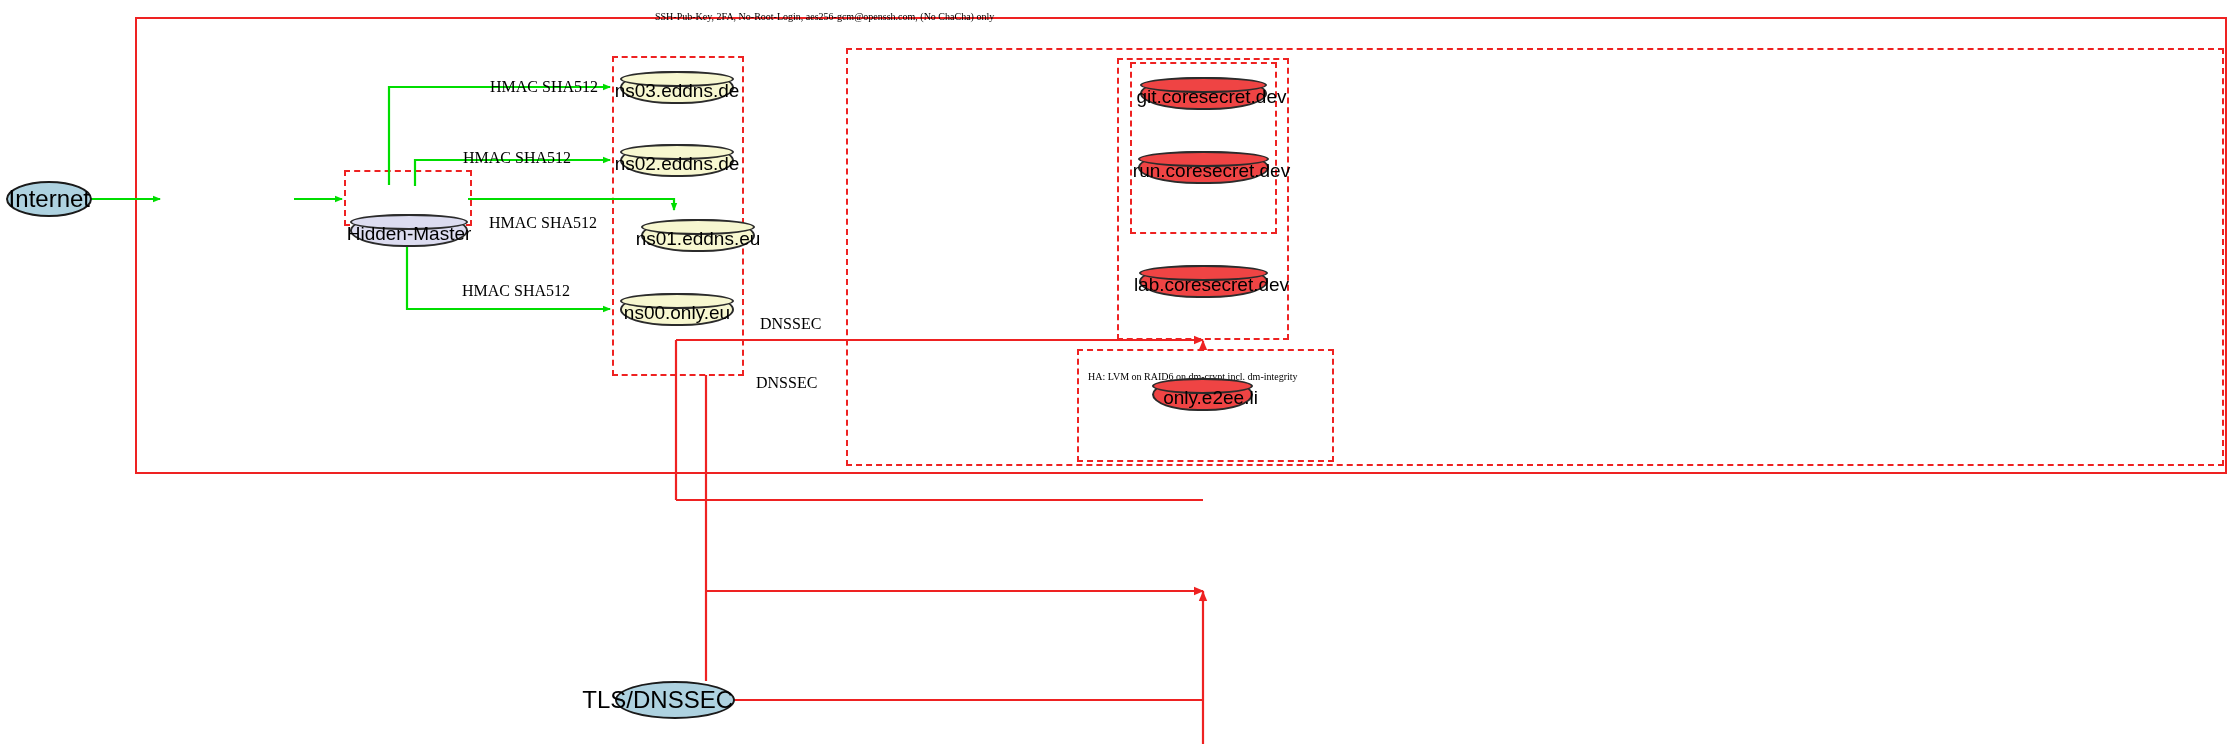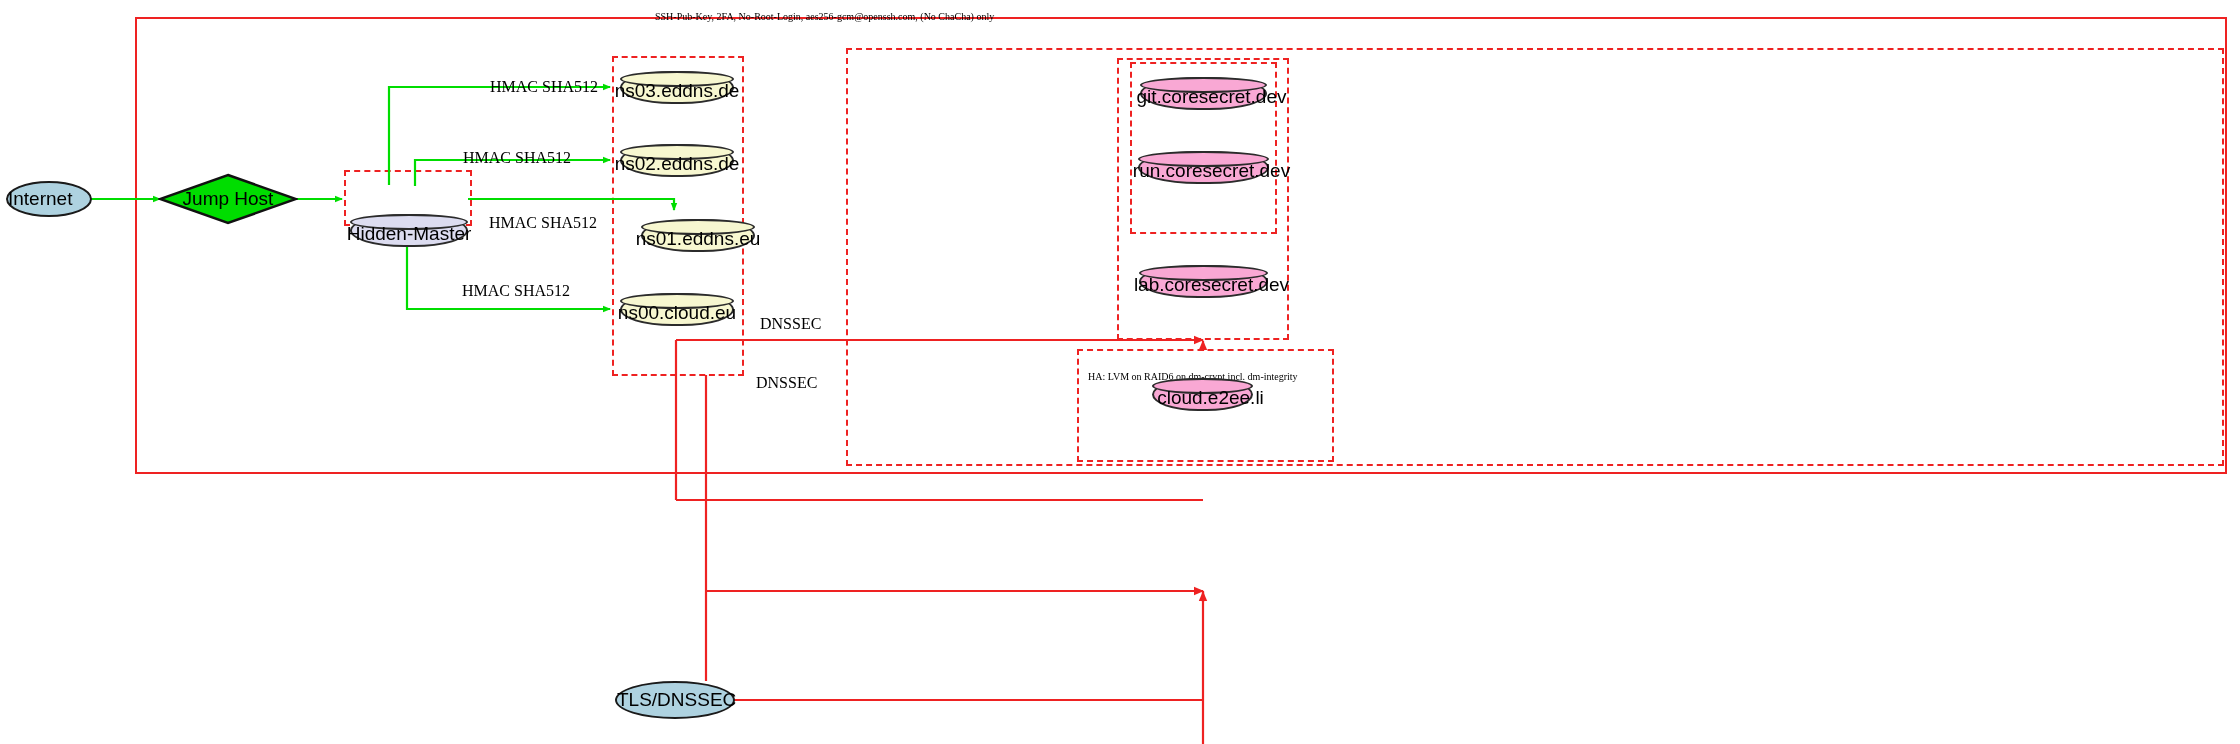--- a/index.html
+++ b/index.html
@@ -65,33 +65,33 @@
     top: -2px;
     height: 16px;
     border: 2px solid #2b2b2b;
     border-radius: 50%;
     box-sizing: border-box;
     background: inherit;
   }
   .cyl > span { position: relative; z-index: 2; }
   .cyl-yellow { background: #f7f7d0; }
   .cyl-lavender { background: #dcdcf0; margin-top: 32px; }
-  .cyl-pink { background: #f9a8d4; padding-left: 16px; }
+  .cyl-pink { background: #ef4444; padding-left: 16px; }
   
   .ellipse {
     position: absolute;
     box-sizing: border-box;
     border: 2px solid #1a1a1a;
     border-radius: 50%;
     background: #aed2e0;
     display: flex;
     align-items: center;
-    justify-content: flex-start;
-    font-family: "Liberation Sans", sans-serif;
-    font-size: 19px;
+    justify-content: flex-end;
+    font-family: "Liberation Sans", sans-serif;
+    font-size: 24px;
     color: #000000;
     white-space: nowrap;
   }
   
   .diamond-wrap {
     position: absolute;
     display: flex;
     align-items: center;
     justify-content: center;
   }
@@ -197,60 +197,54 @@
   <div class="edge-label" style="left:463px; top:150px;">HMAC SHA512</div>
   <div class="edge-label" style="left:489px; top:215px;">HMAC SHA512</div>
   <div class="edge-label" style="left:462px; top:283px;">HMAC SHA512</div>
   <div class="edge-label" style="left:760px; top:316px;">DNSSEC</div>
   <div class="edge-label" style="left:756px; top:375px;">DNSSEC</div>
 
   <div class="ellipse" style="left:6px; top:181px; width:86px; height:36px;">
     <span>Internet</span>
   </div>
 
-  <div class="diamond-wrap" style="left:158px; top:173px; width:140px; height:52px;">
-    <svg width="140" height="52" viewBox="0 0 140 52">
-      <path d="M70,2 L138,26 L70,50 L2,26 z" fill="#00dd00" stroke="#111111" stroke-width="2.4"></path>
-    </svg>
-    <span class="dlabel">Jump Host</span>
-  </div>
 
   <div class="cyl cyl-lavender" style="left:350px; top:182px; width:118px; height:33px;">
     <span>Hidden-Master</span>
   </div>
 
   <div class="cyl cyl-yellow" style="left:620px; top:71px; width:114px; height:33px;">
     <span>ns03.eddns.de</span>
   </div>
 
   <div class="cyl cyl-yellow" style="left:620px; top:144px; width:114px; height:33px;">
     <span>ns02.eddns.de</span>
   </div>
 
   <div class="cyl cyl-yellow" style="left:604px; top:219px; width:114px; height:33px;margin-left:37px;">
     <span>ns01.eddns.eu</span>
   </div>
 
   <div class="cyl cyl-yellow" style="left:620px; top:293px; width:114px; height:33px;">
-    <span>ns00.cloud.eu</span>
+    <span>ns00.only.eu</span>
   </div>
 
   <div class="cyl cyl-pink" style="left:1140px; top:77px; width:127px; height:33px;">
     <span>git.coresecret.dev</span>
   </div>
 
   <div class="cyl cyl-pink" style="left:1138px; top:151px; width:131px; height:33px;">
     <span>run.coresecret.dev</span>
   </div>
 
   <div class="cyl cyl-pink" style="left:1139px; top:265px; width:129px; height:33px;">
     <span>lab.coresecret.dev</span>
   </div>
 
   <div class="cyl cyl-pink" style="left:1152px; top:378px; width:101px; height:33px;">
-    <span>cloud.e2ee.li</span>
+    <span>only.e2ee.li</span>
   </div>
 
   <div class="ellipse" style="left:615px; top:681px; width:120px; height:38px;">
     <span>TLS/DNSSEC</span>
   </div>
 
 </div>
 
 </body></html>

